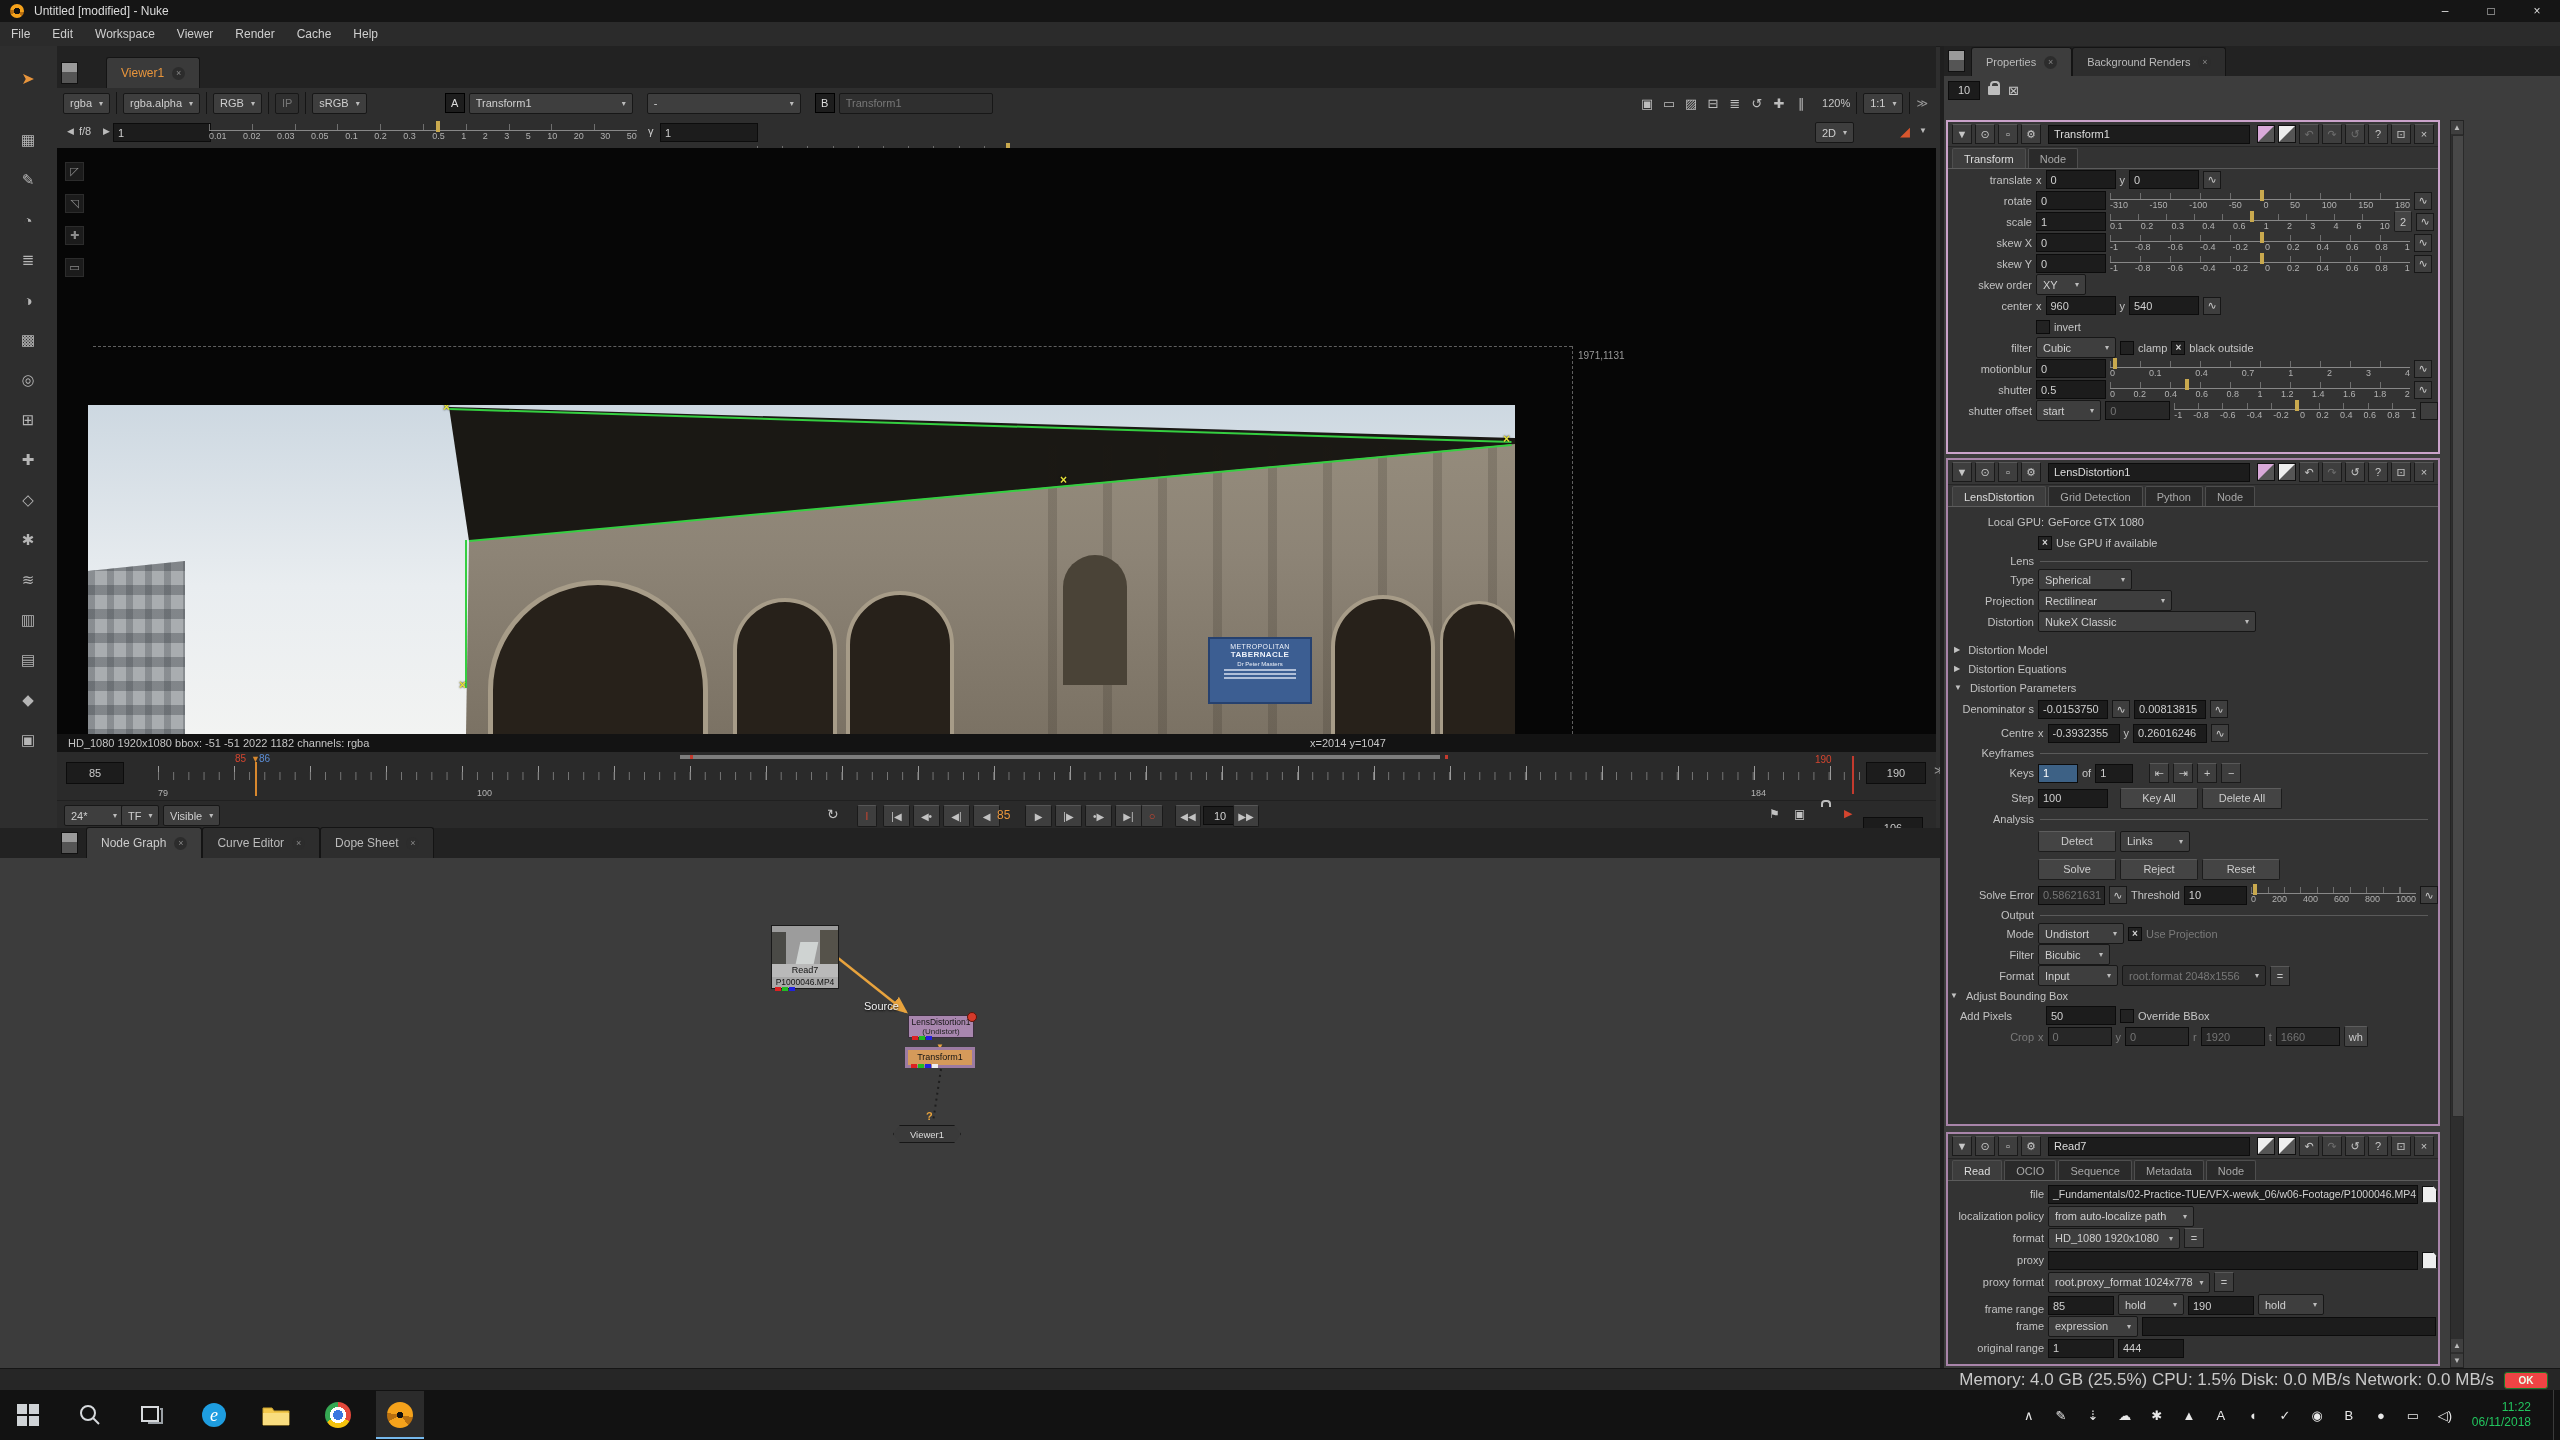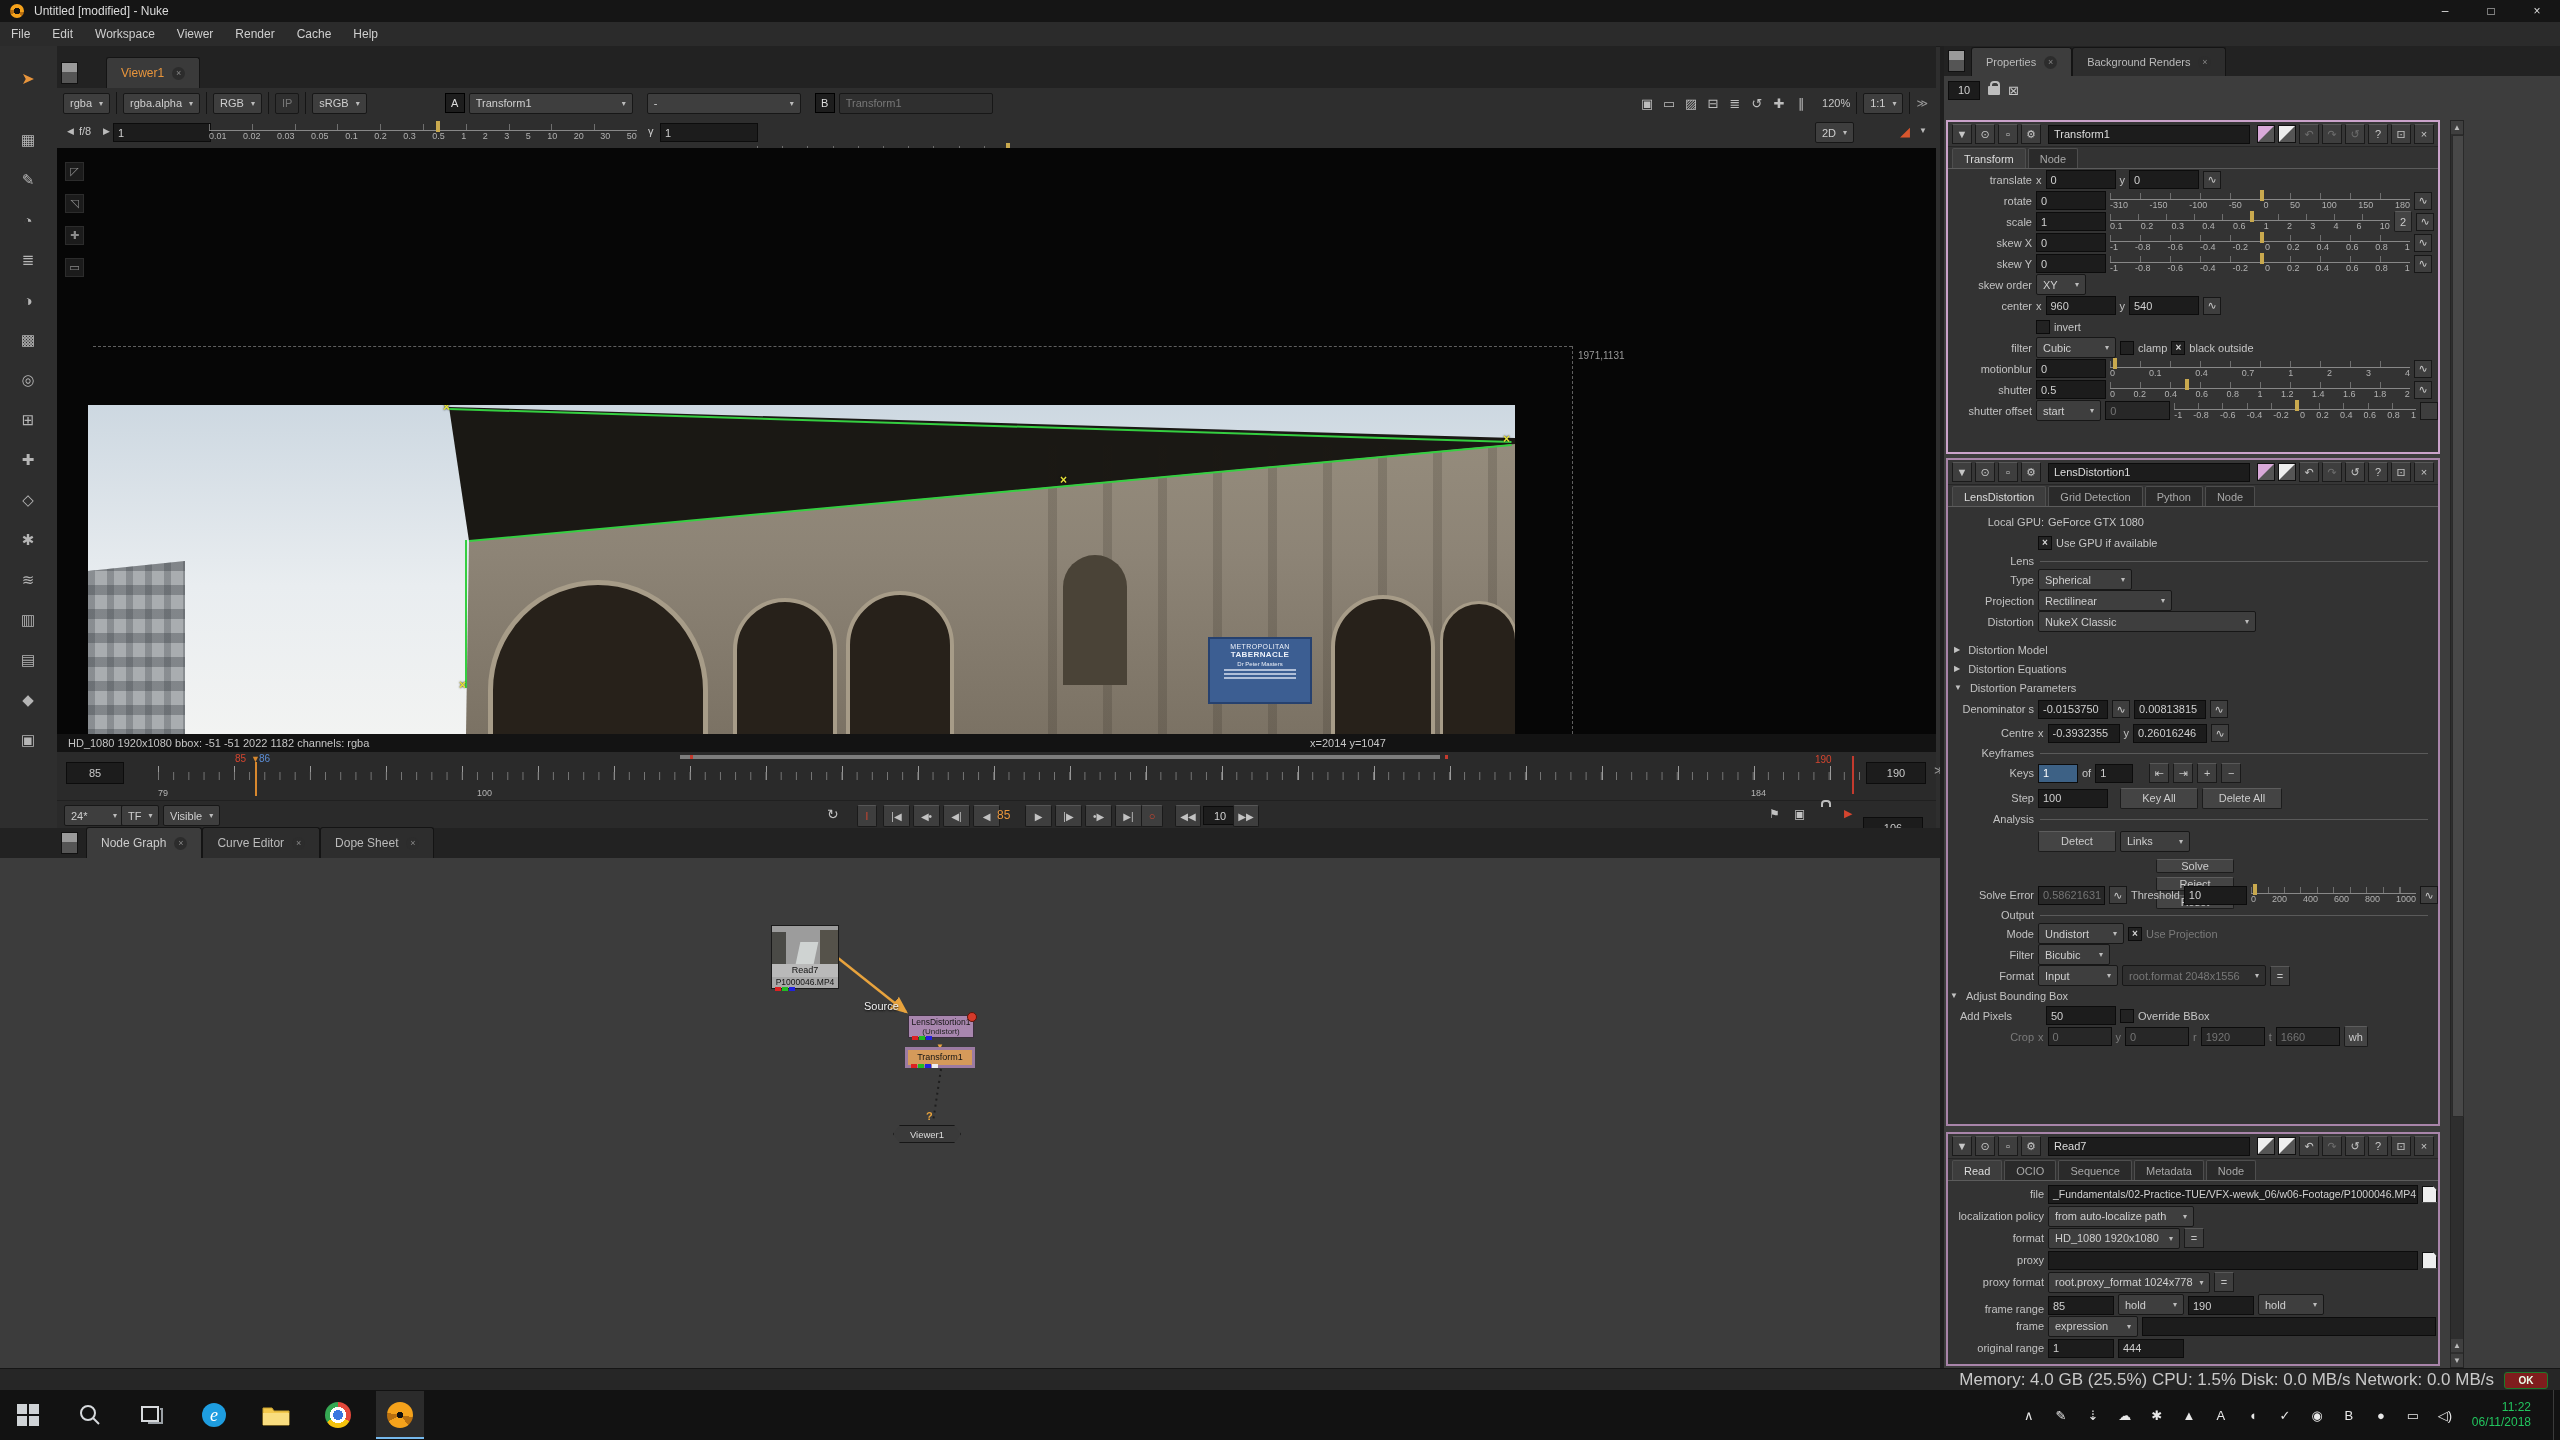--- a/index.html
+++ b/index.html
@@ -89,21 +89,21 @@
   .bpane{left:0;top:828px;width:2560px;height:540px;background:#3c3c3c;}
   .btabrow{position:absolute;left:0;top:0;width:100%;height:30px;background:#222;display:flex;align-items:flex-end;padding-left:57px;box-sizing:border-box;}
   .btabrow .tab:first-child{background:#3c3c3c;color:#ccc;}
   .btabrow .tab{background:#2d2d2d;}
   .nggraph{position:absolute;left:0;top:30px;width:2560px;height:510px;overflow:hidden;}
   .ngnode{position:absolute;text-align:center;box-sizing:border-box;}
   .chips{position:absolute;left:3px;bottom:-3px;display:flex;gap:1px;}
   .chips i{width:6px;height:4px;display:block;}
   
   .statusbar{left:0;top:1368px;width:2560px;height:22px;background:#262626;border-top:1px solid #161616;display:flex;align-items:center;justify-content:flex-end;}
-  .okbadge{width:42px;height:15px;background:#7f1d1d;border:1px solid #1d7a2a;border-radius:3px;color:#eaffea;font-size:10px;font-weight:bold;display:flex;align-items:center;justify-content:center;margin:0 12px 0 10px;}
+  .okbadge{width:42px;height:15px;background:#ef4444;border:1px solid #1d7a2a;border-radius:3px;color:#eaffea;font-size:10px;font-weight:bold;display:flex;align-items:center;justify-content:center;margin:0 12px 0 10px;}
   
   .taskbar{left:0;top:1390px;width:2560px;height:50px;background:#121212;display:flex;align-items:center;}
   .tbic{width:48px;height:48px;display:flex;align-items:center;justify-content:center;margin-left:14px;}
   .tbic.active{background:#2b2b2b;box-shadow:inset 0 -2px 0 #76b9ed;}
   .tray{margin-left:auto;display:flex;align-items:center;gap:10px;}
   .tray-ic{width:22px;height:22px;display:flex;align-items:center;justify-content:center;font-size:13px;color:#e8e8e8;}
   .clock{text-align:right;color:#22c55e;font-size:12px;line-height:15px;margin:0 8px 0 6px;}
   .showdesk{width:6px;height:50px;border-left:1px solid #3a3a3a;margin-left:4px;}
   
   .rpane{left:1940px;top:46px;width:620px;height:1322px;background:#3d3d3d;border-left:4px solid #1f1f1f;box-sizing:border-box;}
@@ -824,21 +824,21 @@
           <span class="line"></span>
         </div>
       <div class="prow" style="height:28px;">
           <span class="lbl w82"></span>
         <span class="bigbtn" style="width:76px;">Detect</span>
         <span class="dd" style="width:56px;">
             <span>Links</span>
             <span class="arr" style="margin-left:auto;">▾</span>
           </span>
         </div>
-      <div class="prow" style="height:28px;flex-direction:column;">
+      <div class="prow" style="height:28px;">
           <span class="lbl w82"></span>
         <span class="bigbtn" style="width:76px;">Solve</span>
         <span class="bigbtn" style="width:76px;">Reject</span>
         <span class="bigbtn" style="width:76px;">Reset</span>
         </div>
       <div class="prow" style="height:24px;">
           <span class="lbl w82">Solve Error</span>
         <span class="fld dis" style="width:60px;">0.58621631</span>
         <span class="curve">∿</span>
         <span class="lbl">Threshold</span>

